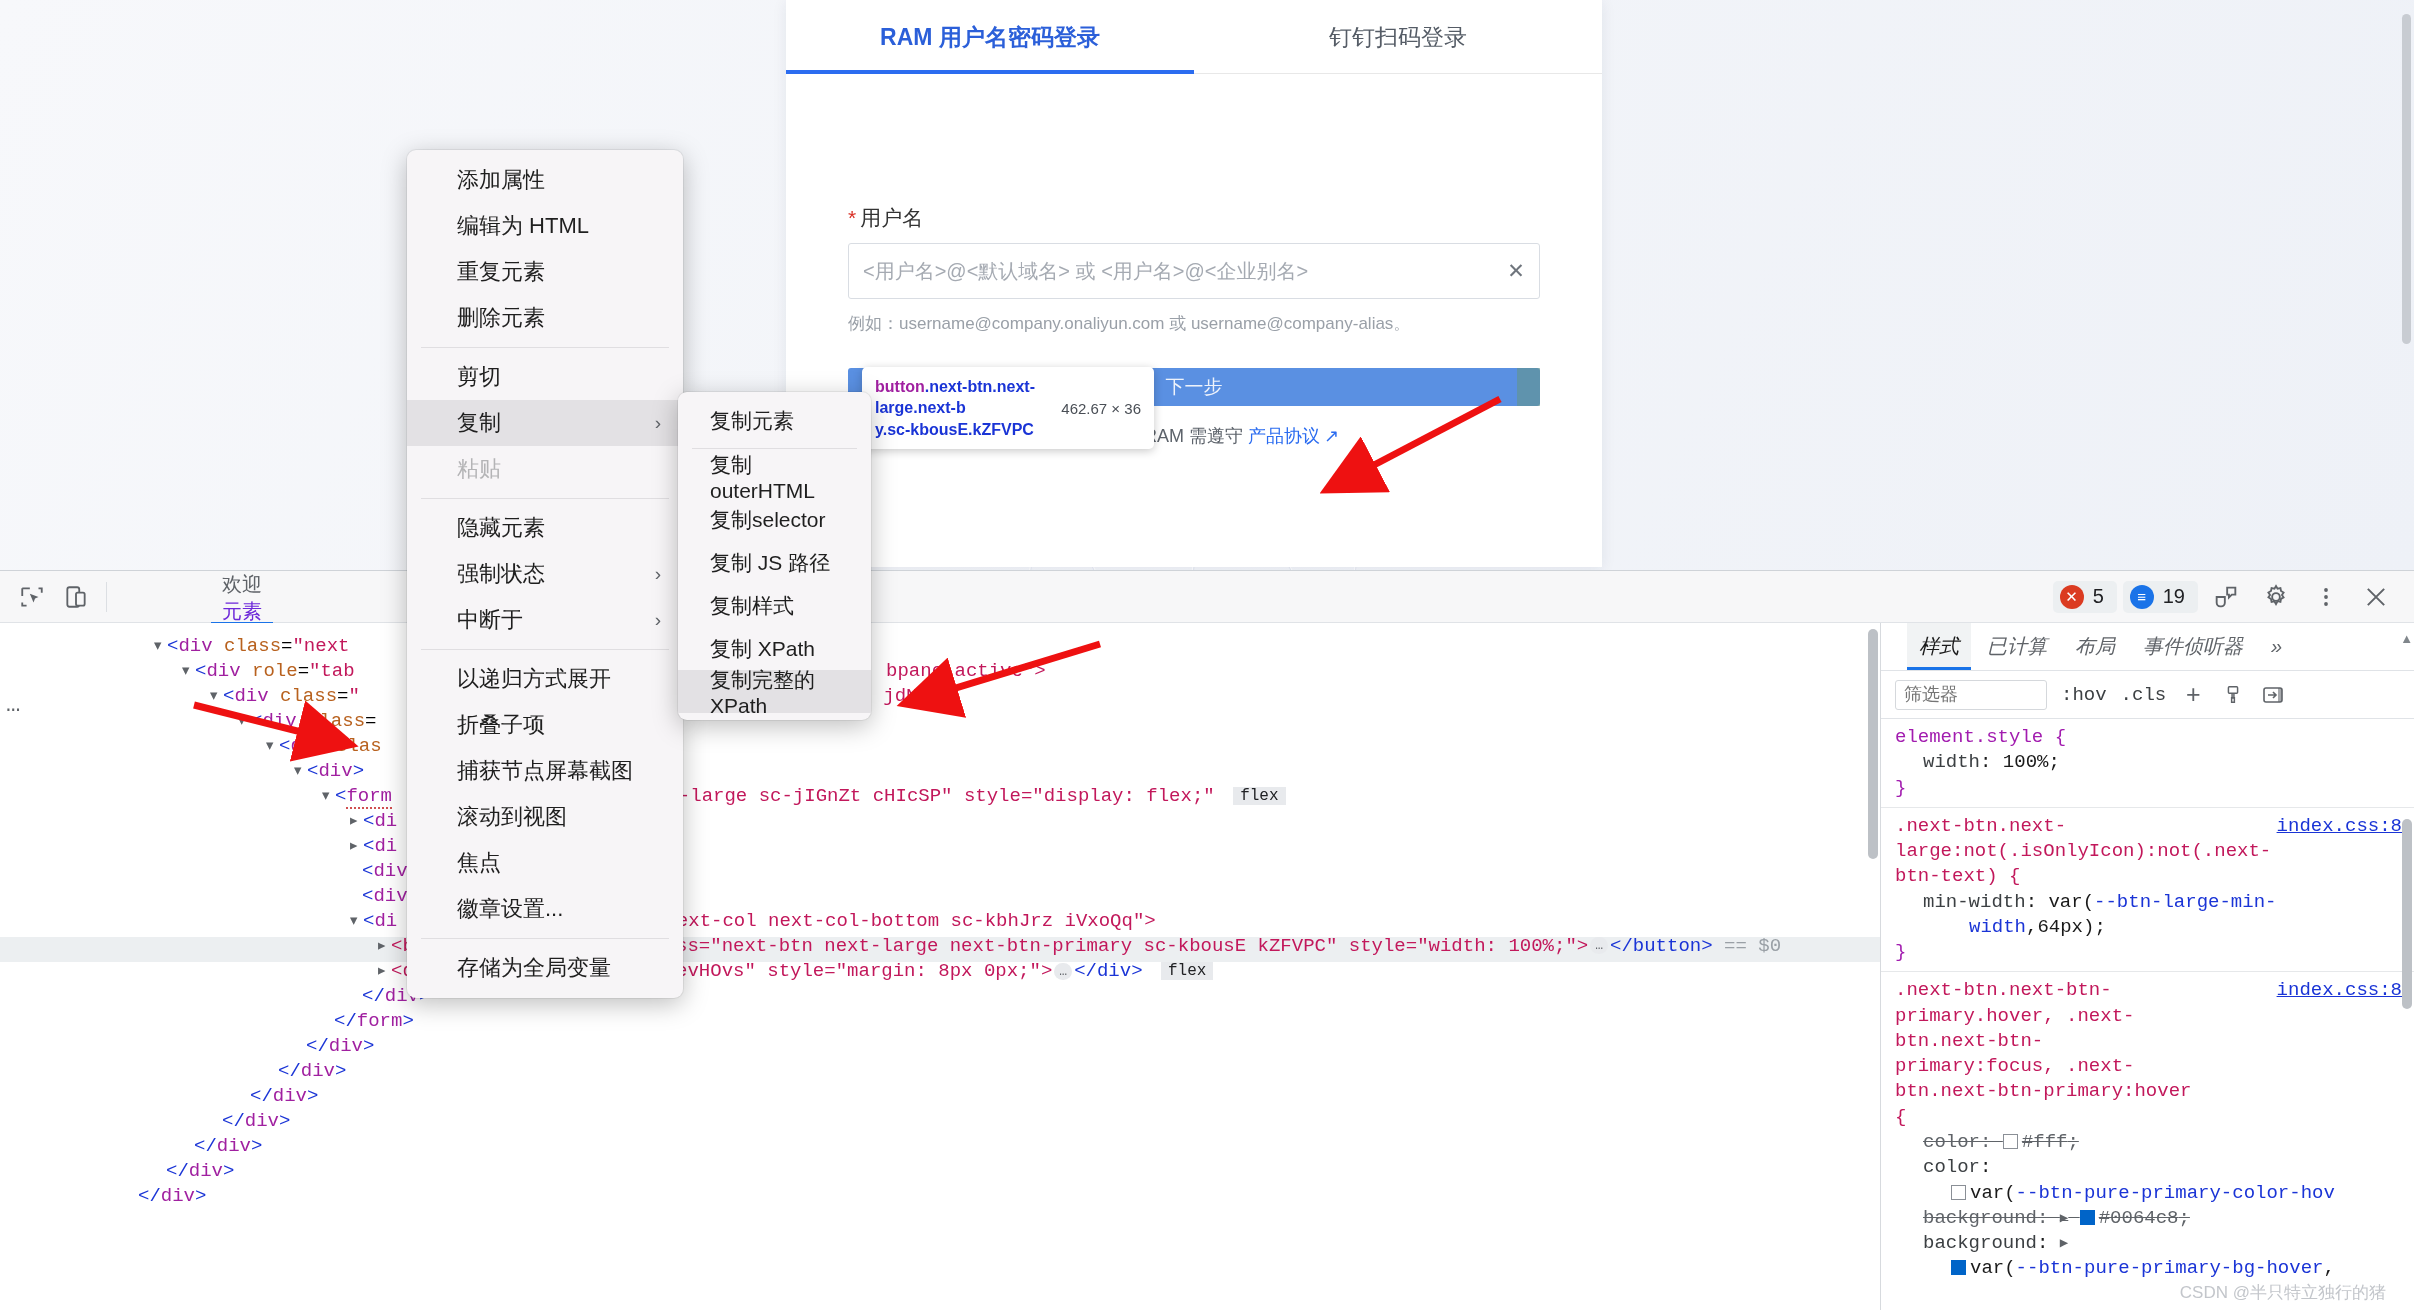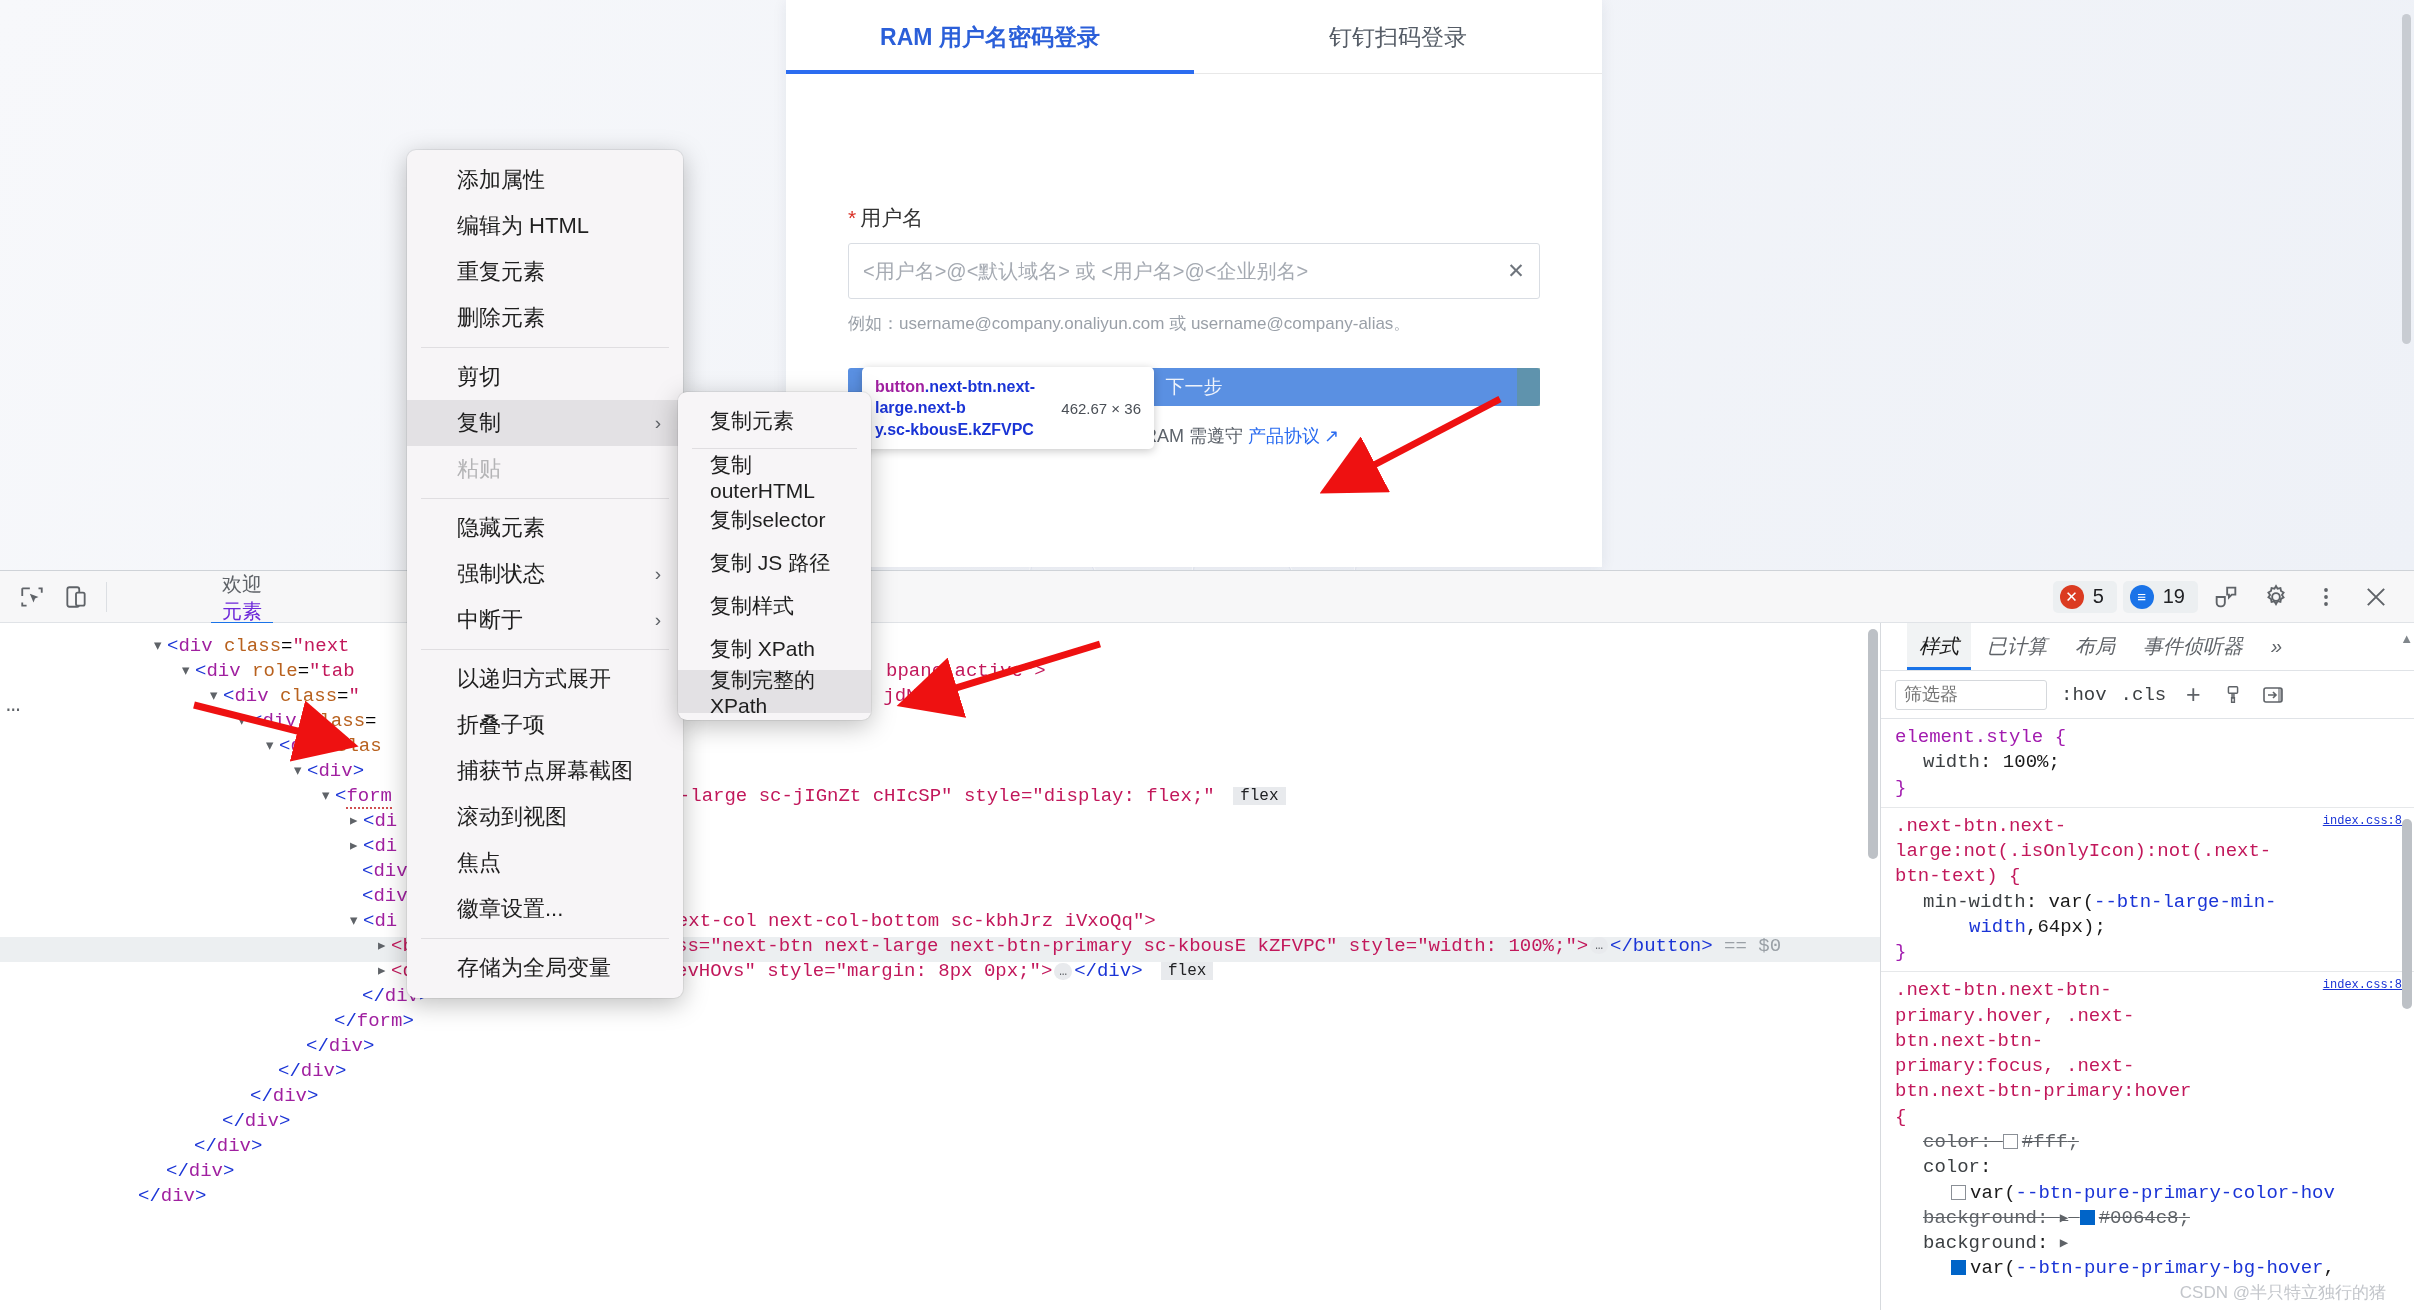--- a/index.html
+++ b/index.html
@@ -194,21 +194,21 @@
   .fbtn { font-size:19px; color:#3c4043; cursor:pointer;
           font-family:"Liberation Mono", monospace; }
   .ficon { width:26px; height:26px; display:flex; align-items:center;
            justify-content:center; color:#5f6368; cursor:pointer; }
   #styles-scroll {
     flex:1; overflow:hidden; font-family:"Liberation Mono", monospace;
     font-size:19px; line-height:1.33; position:relative; padding-bottom:8px;
   }
   .rule { padding:6px 12px 6px 14px; border-bottom:1px solid #e6e8ea; position:relative; }
   .rule .src {
-    position:absolute; right:12px; top:6px; font-size:12px;
+    position:absolute; right:12px; top:6px; font-size:19px;
     color:#1a34d6; text-decoration:underline; cursor:pointer;
   }
   .sel-el { color:#a21caf; }
   .sel-css { color:#c2185b; }
   .propk { color:#3c4043; }
   .pv { color:#1a1a1a; }
   .varname { color:#1a34d6; }
   .strike { text-decoration:line-through; color:#5f6368; }
   .swatch { display:inline-block; width:15px; height:15px; border:1px solid #8a8f96;
             vertical-align:-2px; margin-right:4px; }

